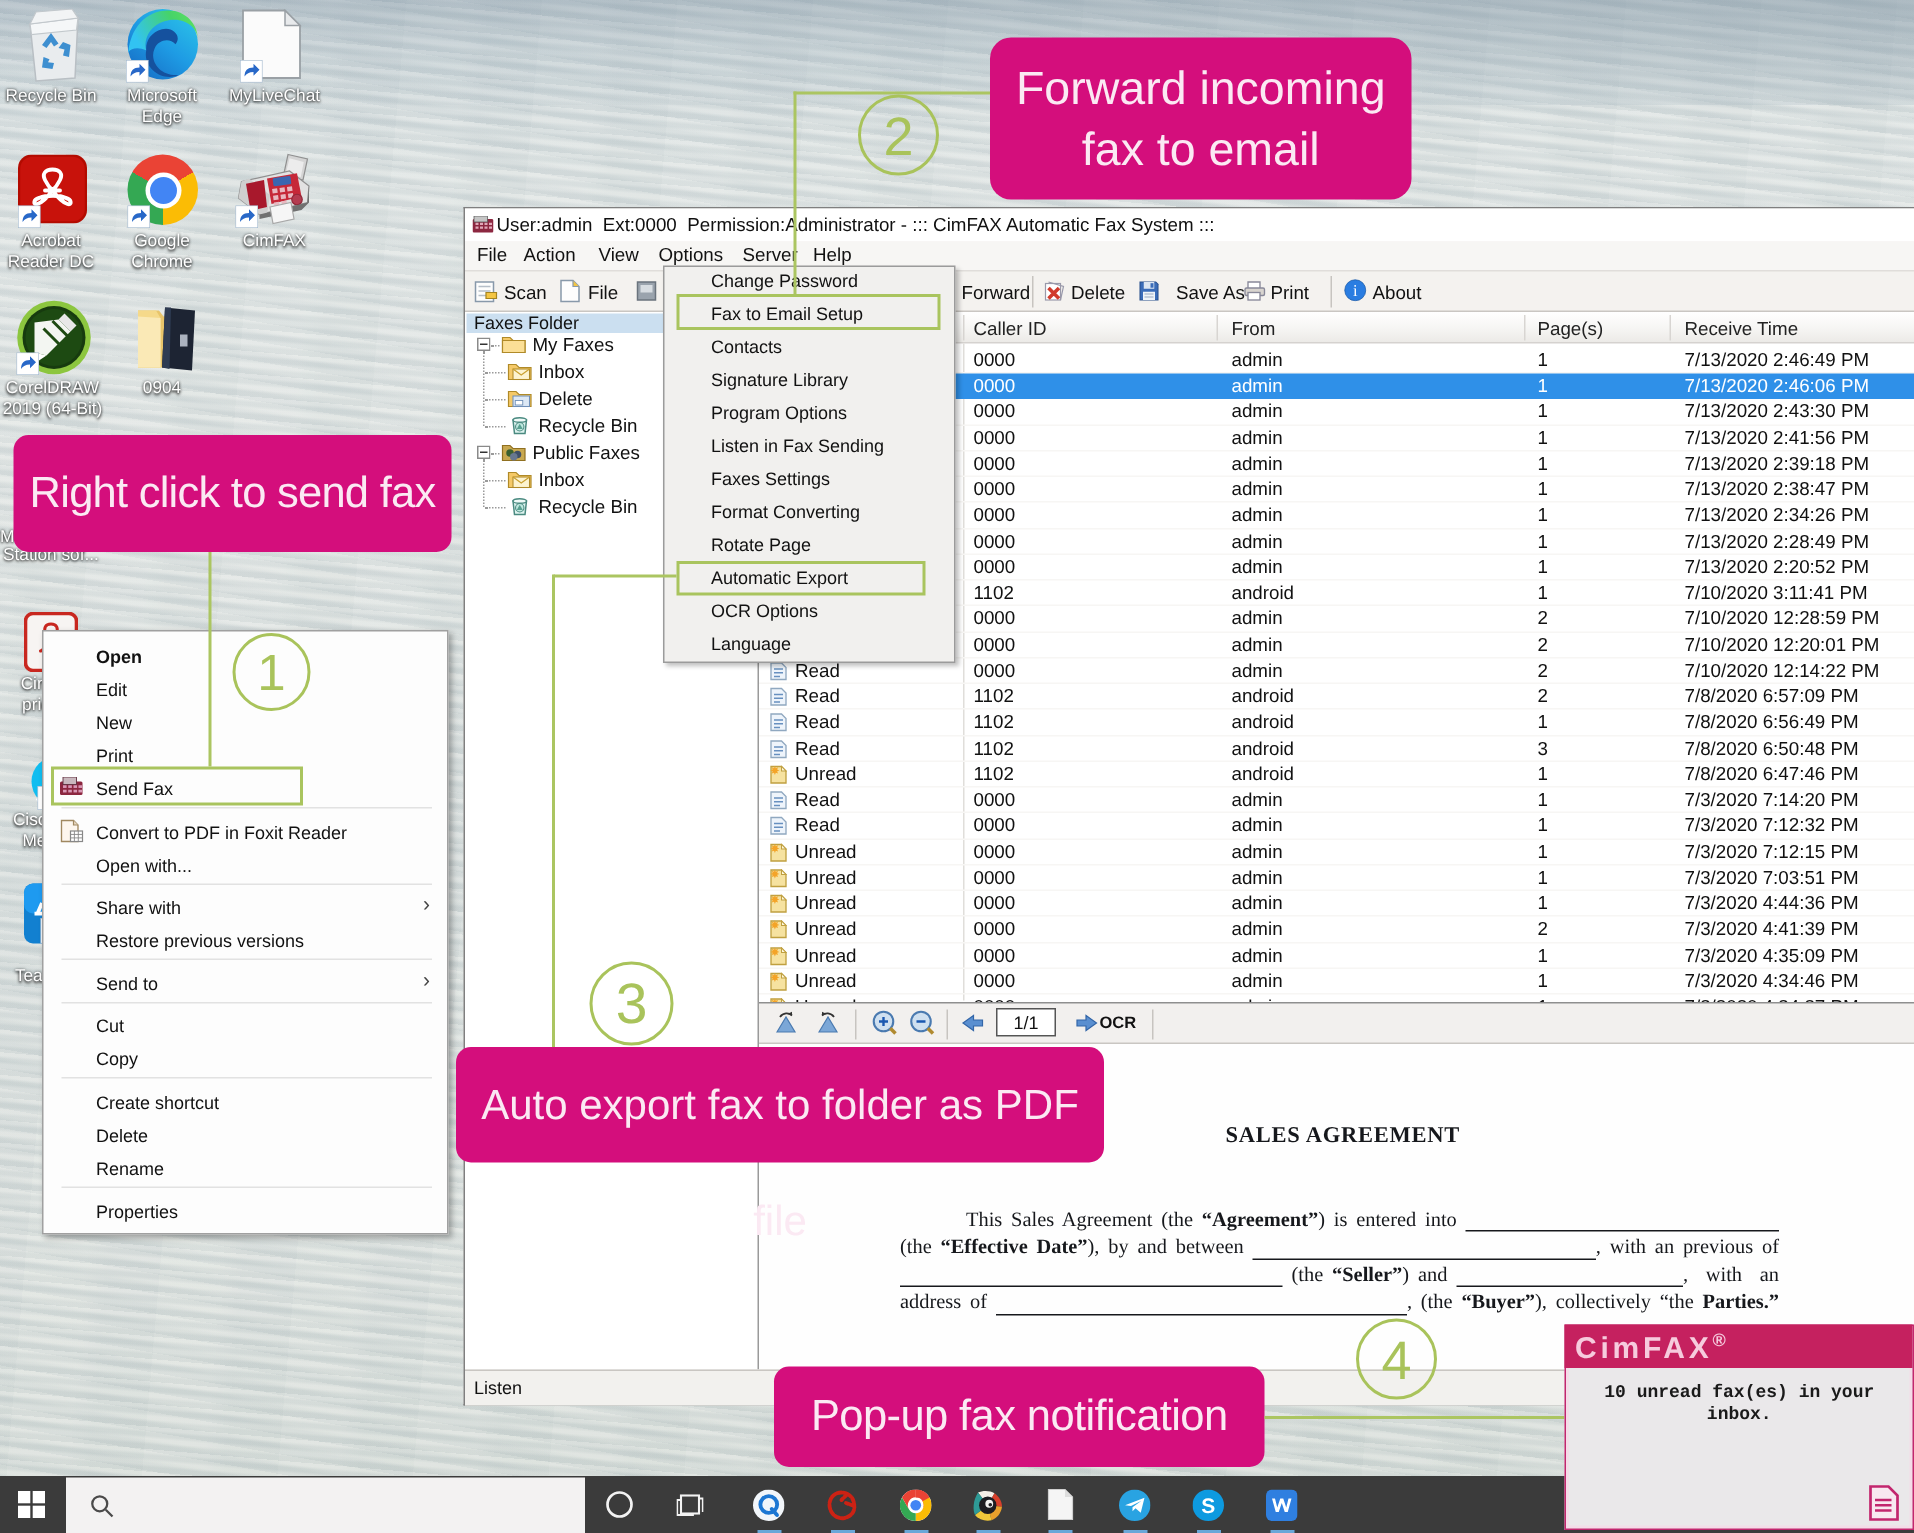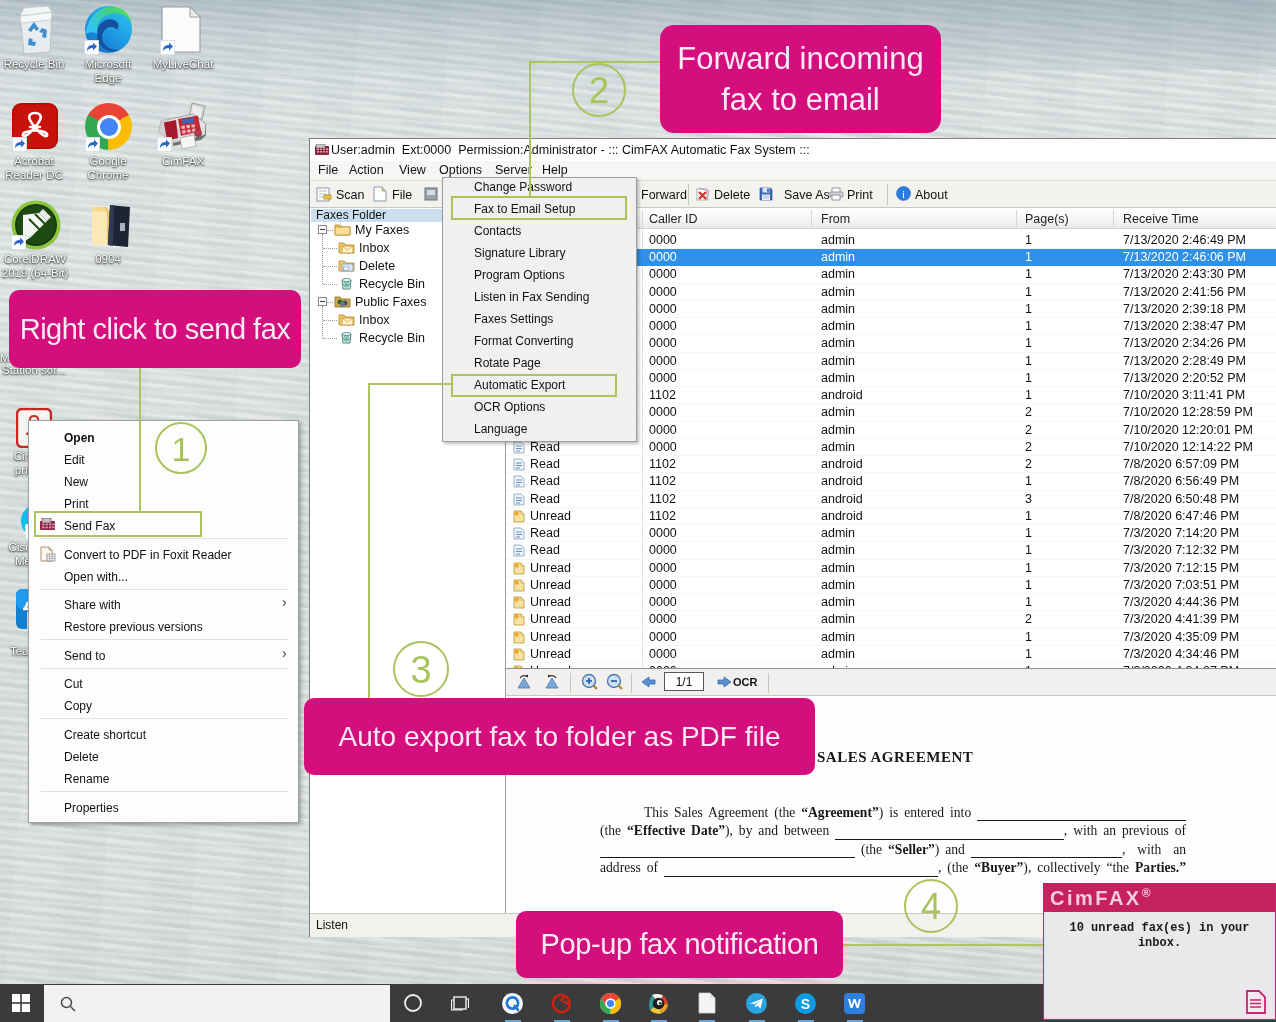--- a/index.html
+++ b/index.html
@@ -732,21 +732,21 @@
 <div class="abs gcircle" style="left:572px;top:63px;width:54px;height:54px;font-size:36px;line-height:52px">2</div>
 <div class="abs gbox" style="left:451px;top:374px;width:166px;height:23px;z-index:40"></div>
 <div class="abs gline" style="left:369px;top:383px;width:82px;height:1.5px"></div>
 <div class="abs gline" style="left:368px;top:383px;width:1.5px;height:317px"></div>
 <div class="abs gcircle" style="left:393px;top:641px;width:56px;height:56px;font-size:38px;line-height:54px">3</div>
 <div class="abs gline" style="left:843px;top:944px;width:200px;height:1.5px;z-index:66"></div>
 <div class="abs gcircle" style="left:904px;top:879px;width:54px;height:54px;font-size:36px;line-height:52px;z-index:40">4</div>
 
 <div class="abs callout" style="left:9px;top:290px;width:292px;height:78px;font-size:29px;line-height:78px;font-weight:300;letter-spacing:-0.5px">Right click to send fax</div>
 <div class="abs callout" style="left:660px;top:25px;width:281px;height:108px;font-size:31px;line-height:41px;padding-top:13px;border-radius:14px;font-weight:300">Forward incoming<br>fax to email</div>
-<div class="abs callout" style="left:304px;top:698px;width:511px;height:77px;font-size:28px;line-height:77px;font-weight:300">Auto export fax to folder as PDF file</div>
+<div class="abs callout" style="left:304px;top:698px;width:432px;height:77px;font-size:28px;line-height:77px;font-weight:300">Auto export fax to folder as PDF file</div>
 <div class="abs callout" style="left:516px;top:911px;width:327px;height:67px;font-size:29px;line-height:67px;font-weight:300;letter-spacing:-0.4px">Pop-up fax notification</div>
 
 <div id="popup" class="abs">
   <div id="popuphead">
     <span style="position:absolute;left:7px;top:3px;color:#f6cbdd;font-size:20px;font-weight:bold;letter-spacing:2.5px">CimFAX<span style="font-size:12px;vertical-align:8px;letter-spacing:0;color:#f6cbdd">®</span></span>
   </div>
   <div id="popupbody">10 unread fax(es) in your<br>inbox.</div>
   <svg class="abs" style="left:201px;top:106px" width="22" height="24" viewBox="0 0 22 24">
       <path d="M2 1 L14 1 L20 7 L20 23 L2 23 Z" fill="#f8e8f0" stroke="#c2266e" stroke-width="1.8"></path>
       <path d="M5 10 h11 M5 13.5 h11 M5 17 h11" stroke="#c2266e" stroke-width="1.6"></path>

